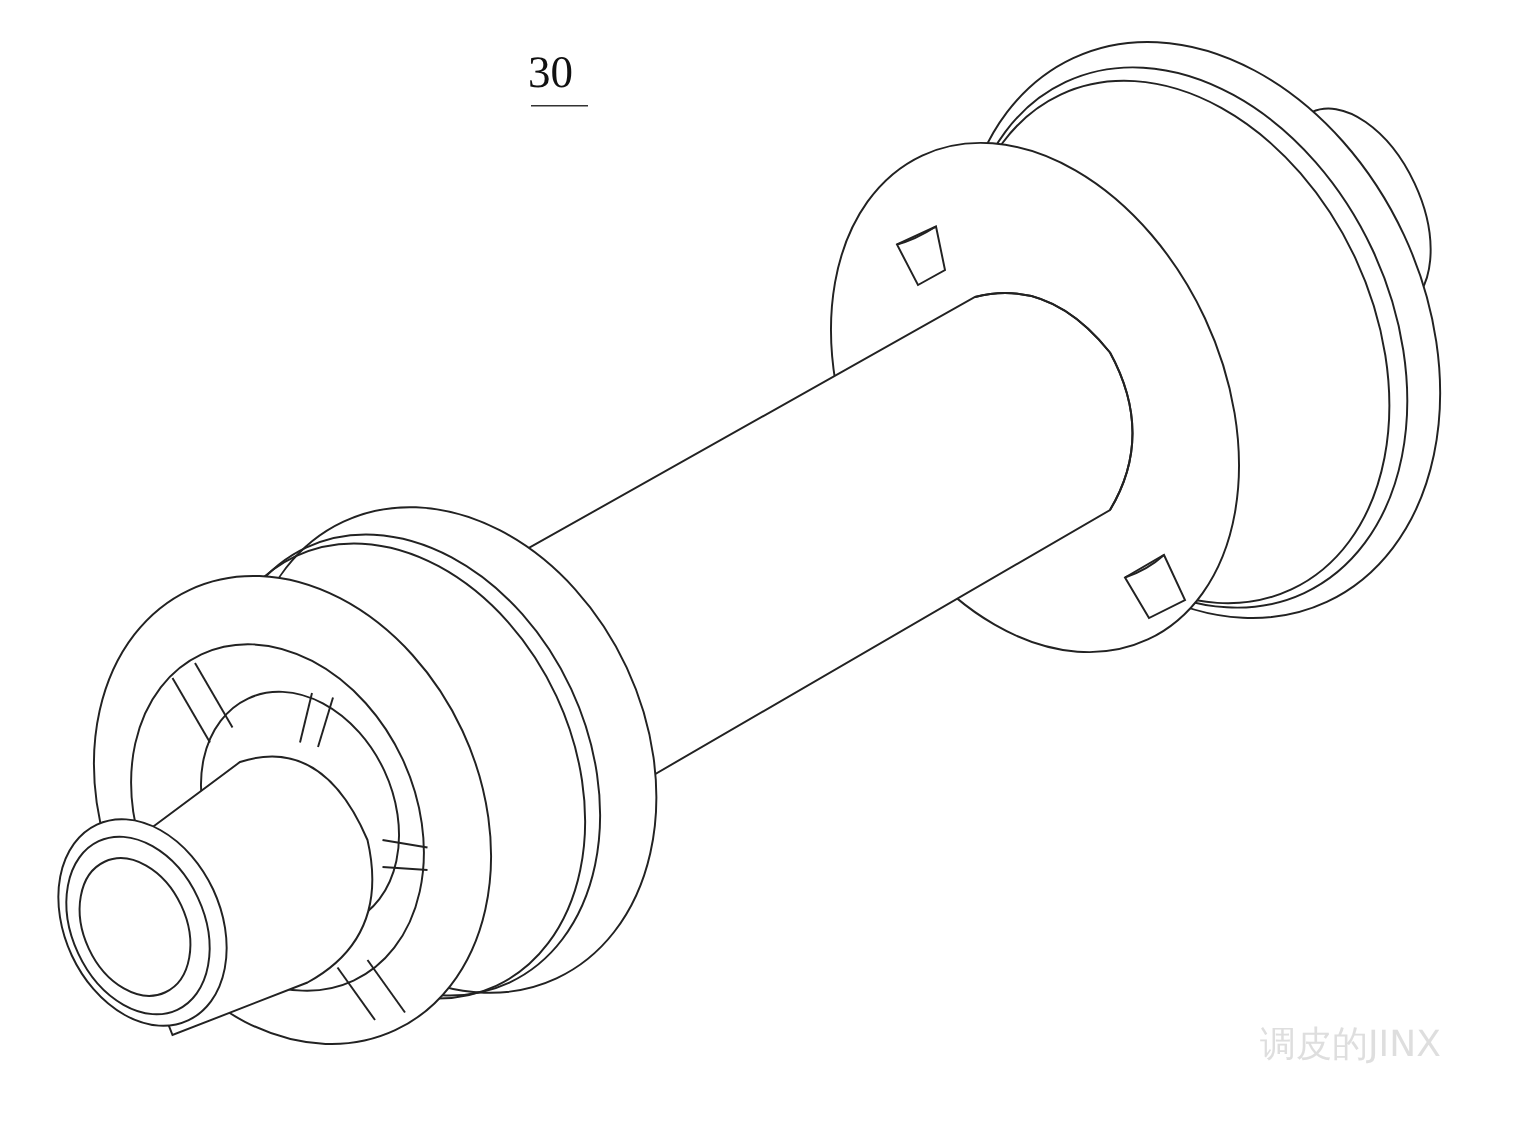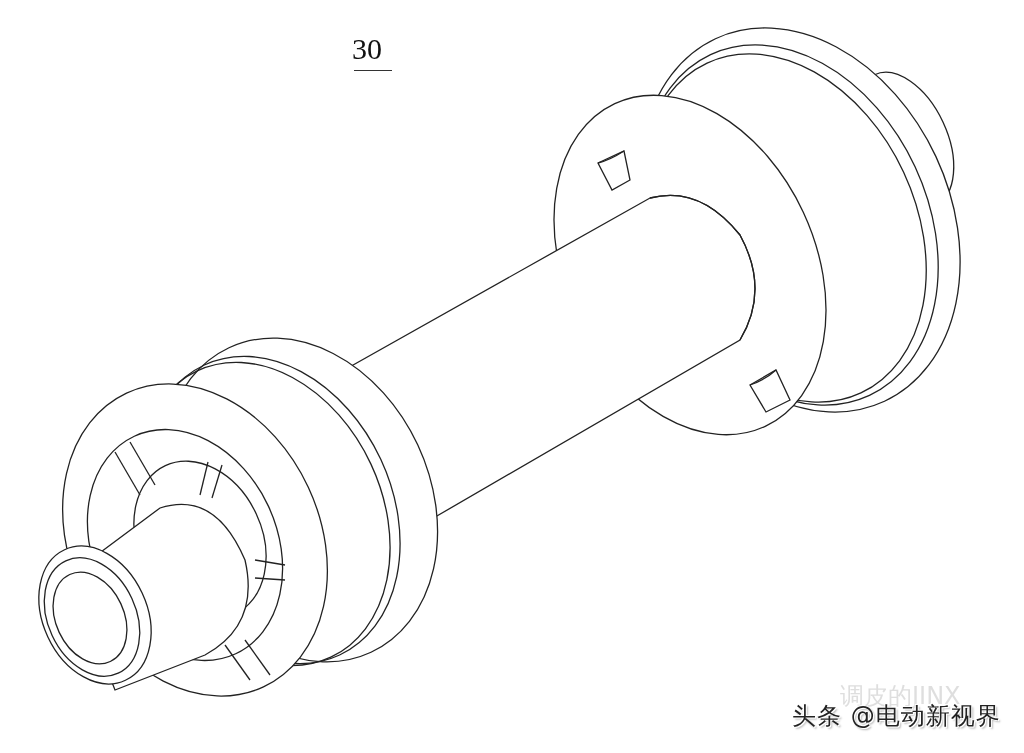--- a/index.html
+++ b/index.html
@@ -58,14 +58,13 @@
       <path class="fillw" d="M70,575 L160,508 Q215,490 245,560 Q260,625 205,655 L115,690 Z"></path>
       <ellipse class="fillw" cx="95" cy="615" rx="52" ry="72" transform="rotate(-25 95 615)"></ellipse>
       <ellipse cx="92" cy="617" rx="44" ry="62" transform="rotate(-25 92 617)"></ellipse>
       <ellipse cx="90" cy="618" rx="34" ry="48" transform="rotate(-25 90 618)"></ellipse>
     </g>
   </svg>
 
   <span class="ref-label">30</span>
   <div class="ref-underline"></div>
   <span class="watermark-faint">调皮的JINX</span>
-  <span class="watermark">头条 @电动新视界</span>
 </div>
 
 </body></html>

